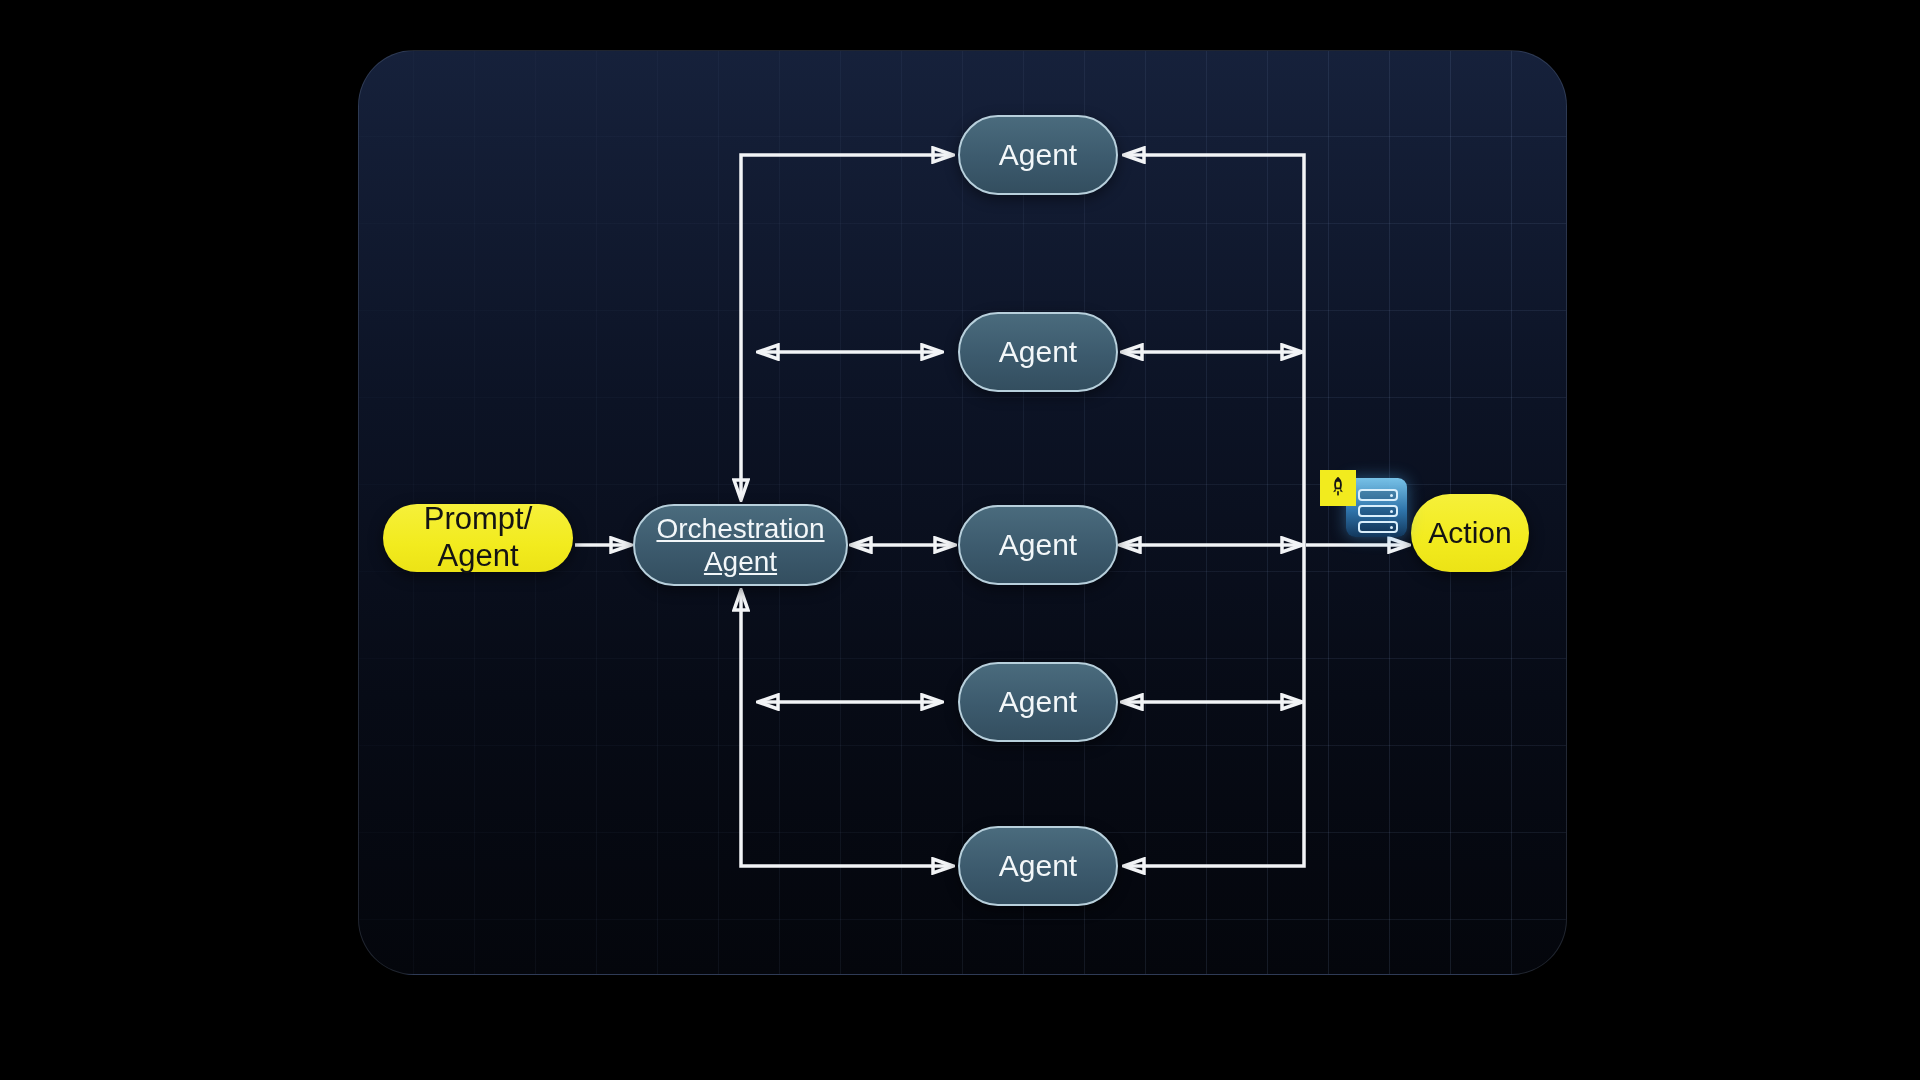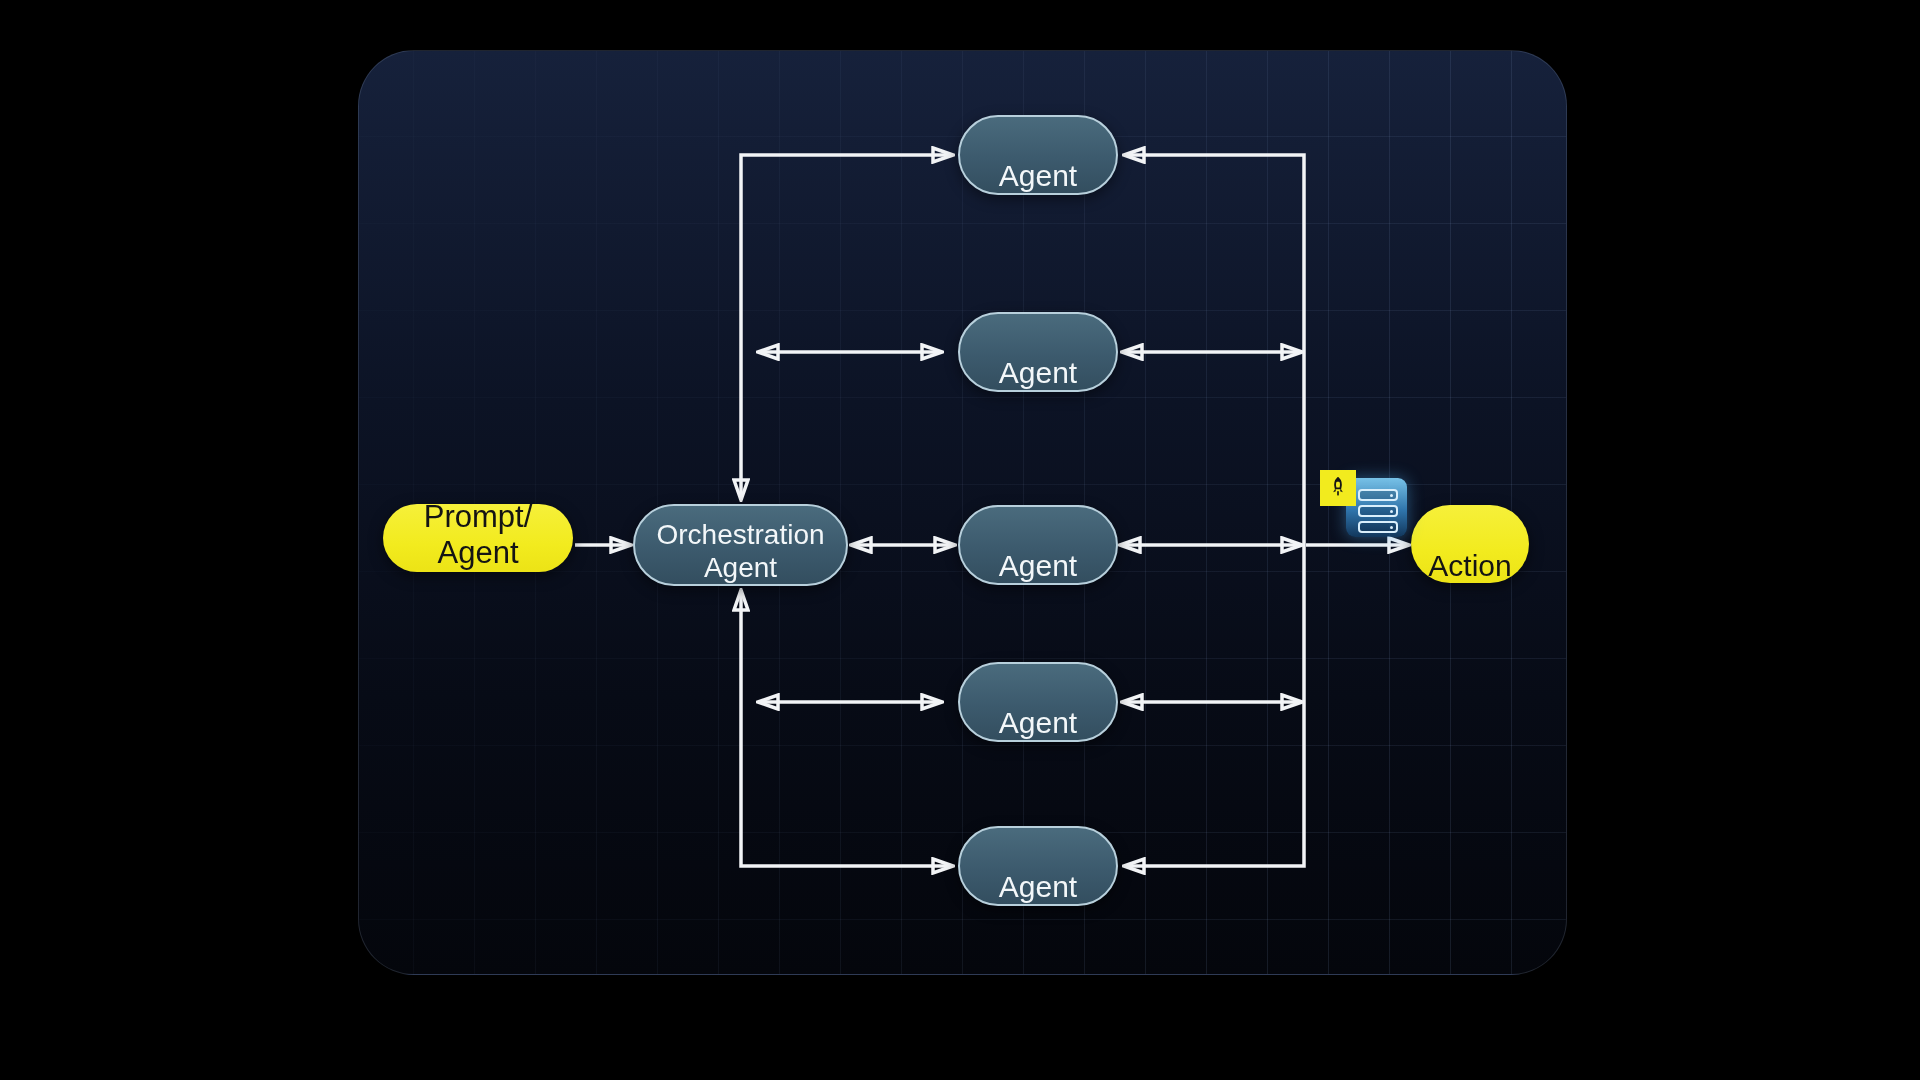--- a/index.html
+++ b/index.html
@@ -17,33 +17,33 @@
          background-size:61px 100%,100% 87px;
          background-position:54px 0,0 85px;
          -webkit-mask-image:linear-gradient(105deg, rgba(0,0,0,0.22) 10%, rgba(0,0,0,0.55) 45%, #000 78%);
          mask-image:linear-gradient(105deg, rgba(0,0,0,0.22) 10%, rgba(0,0,0,0.55) 45%, #000 78%);}
 
   
   #edges{position:absolute;left:0;top:0;width:1920px;height:1080px;pointer-events:none;}
   #edges path{stroke:#f2f4f6;stroke-width:3.5;fill:none;}
 
   
-  .node{position:absolute;display:flex;align-items:flex-end;justify-content:center;text-align:center;
+  .node{position:absolute;display:flex;align-items:center;justify-content:center;text-align:center;
         box-sizing:border-box;white-space:pre-line;line-height:1.18;}
   .node.teal{background:linear-gradient(180deg,#4a6b7d 0%,#3c5a6d 55%,#334e5f 100%);
              border:2.5px solid #b8d0dc;color:#f3f7f9;
              box-shadow:0 4px 14px rgba(0,0,0,0.45);}
   .node.yellow{background:linear-gradient(180deg,#f6f03a 0%,#f2eb1e 60%,#ece316 100%);
                color:#141414;box-shadow:0 4px 14px rgba(0,0,0,0.5);}
   #node-prompt{left:383px;top:504px;width:190px;height:68px;border-radius:41px;font-size:31px;}
-  #node-orchestration{left:633px;top:504px;width:215px;height:82px;border-radius:41px;font-size:28px;}
+  #node-orchestration{left:633px;top:504px;width:215px;height:82px;border-radius:41px;font-size:28px;text-decoration:underline;}
   .agent-node{left:958px;width:160px;height:80px;border-radius:40px;font-size:30px;}
   #node-agent-1{top:115px;} #node-agent-2{top:312px;} #node-agent-3{top:505px;}
   #node-agent-4{top:662px;} #node-agent-5{top:826px;}
-  #node-action{left:1411px;top:505px;width:118px;height:78px;border-radius:39px;font-size:30px;}
+  #node-action{left:1411px;top:494px;width:118px;height:78px;border-radius:39px;font-size:30px;}
 
   
   #server-icon{position:absolute;left:1346px;top:478px;width:61px;height:59px;border-radius:9px;
         background:linear-gradient(180deg,rgba(125,203,242,0.95) 0%,rgba(52,130,190,0.88) 55%,rgba(23,80,130,0.62) 100%);
         box-shadow:0 0 16px rgba(80,170,235,0.45);z-index:5;}
   #server-icon .rows{position:absolute;left:12px;top:11px;display:flex;flex-direction:column;gap:4px;}
   #server-icon .srow{position:relative;width:40px;height:12px;border:2px solid #d9effc;border-radius:4px;
         background:rgba(8,30,55,0.25);box-sizing:border-box;}
   #server-icon .srow .dot{position:absolute;right:3px;top:2.5px;width:3.5px;height:3.5px;border-radius:50%;
         background:#d9effc;}

